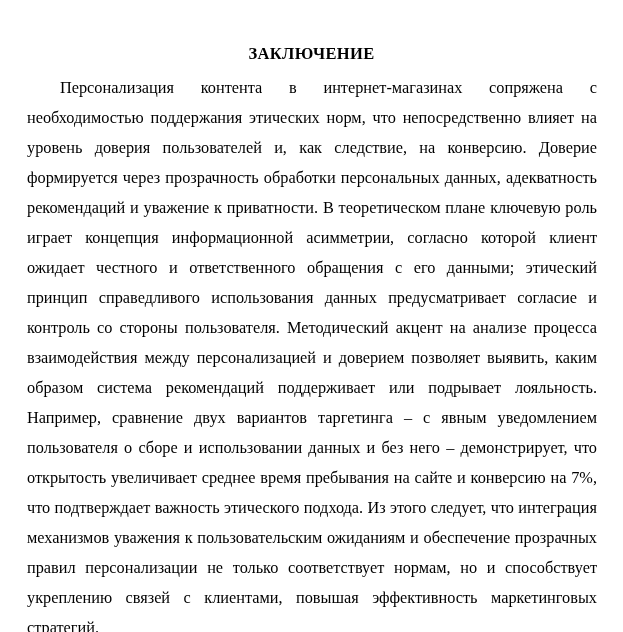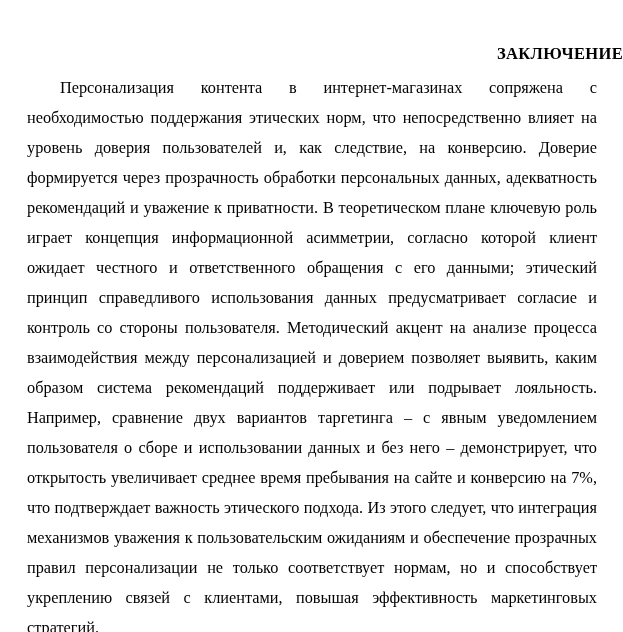--- a/index.html
+++ b/index.html
@@ -18,21 +18,21 @@
     height: 632px;
     background: #ffffff;
     overflow: hidden;
     box-sizing: border-box;
   }
   .doc-title {
     position: absolute;
     top: 33px;
     left: 0;
     width: 623px;
-    text-align: right;
+    text-align: center;
     font-size: 16.5px;
     font-weight: bold;
     letter-spacing: 0.35px;
     line-height: 1.2;
     color: #000000;
   }
   .body-block {
     position: absolute;
     top: 73px;
     left: 27px;

